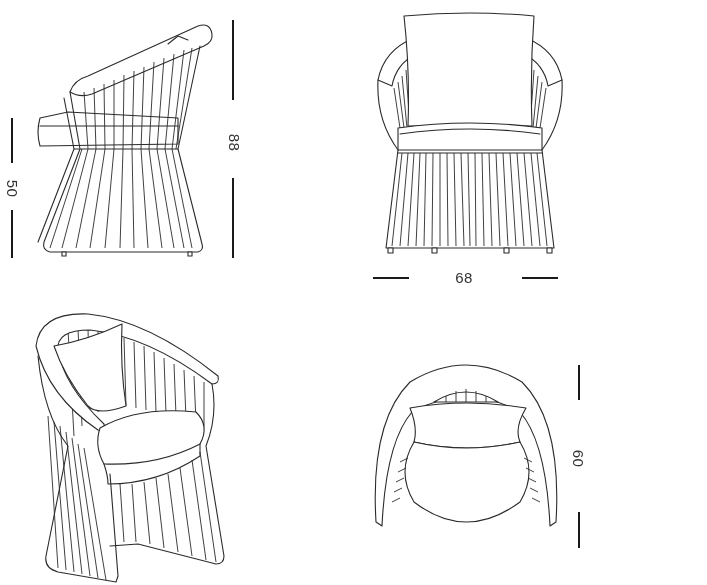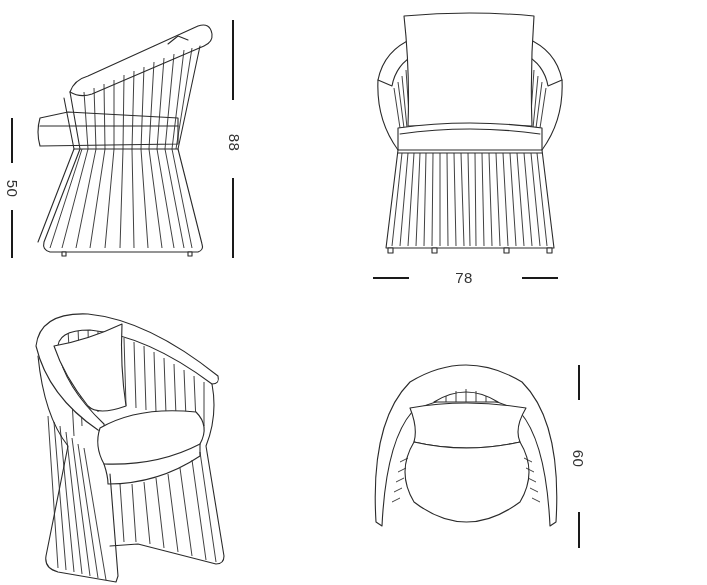--- a/index.html
+++ b/index.html
@@ -18,21 +18,21 @@
 
 <div class="dimline" style="left:11px;top:118px;width:1.5px;height:45px;"></div>
 <div class="dimtext rot" style="left:0px;top:181px;width:24px;text-align:center;">50</div>
 <div class="dimline" style="left:11px;top:210px;width:1.5px;height:48px;"></div>
 
 <div class="dimline" style="left:232px;top:20px;width:1.5px;height:80px;"></div>
 <div class="dimtext rot" style="left:222px;top:135px;width:24px;text-align:center;">88</div>
 <div class="dimline" style="left:232px;top:178px;width:1.5px;height:80px;"></div>
 
 <div class="dimline" style="left:373px;top:277px;width:36px;height:1.5px;"></div>
-<div class="dimtext" style="left:452px;top:270px;width:24px;text-align:center;">78</div>
+<div class="dimtext" style="left:452px;top:270px;width:24px;text-align:center;">68</div>
 <div class="dimline" style="left:522px;top:277px;width:36px;height:1.5px;"></div>
 
 <div class="dimline" style="left:578px;top:365px;width:1.5px;height:35px;"></div>
 <div class="dimtext rot" style="left:566px;top:451px;width:24px;text-align:center;">60</div>
 <div class="dimline" style="left:578px;top:512px;width:1.5px;height:36px;"></div>
 
 <div class="view" style="left:28px;top:14px;">
   <svg width="200" height="250" viewBox="0 0 200 250">
 
     <path class="fillw" d="M12,104 L40,98 L150,104 L150,130 L12,132 Q8,118 12,104 Z"></path>

